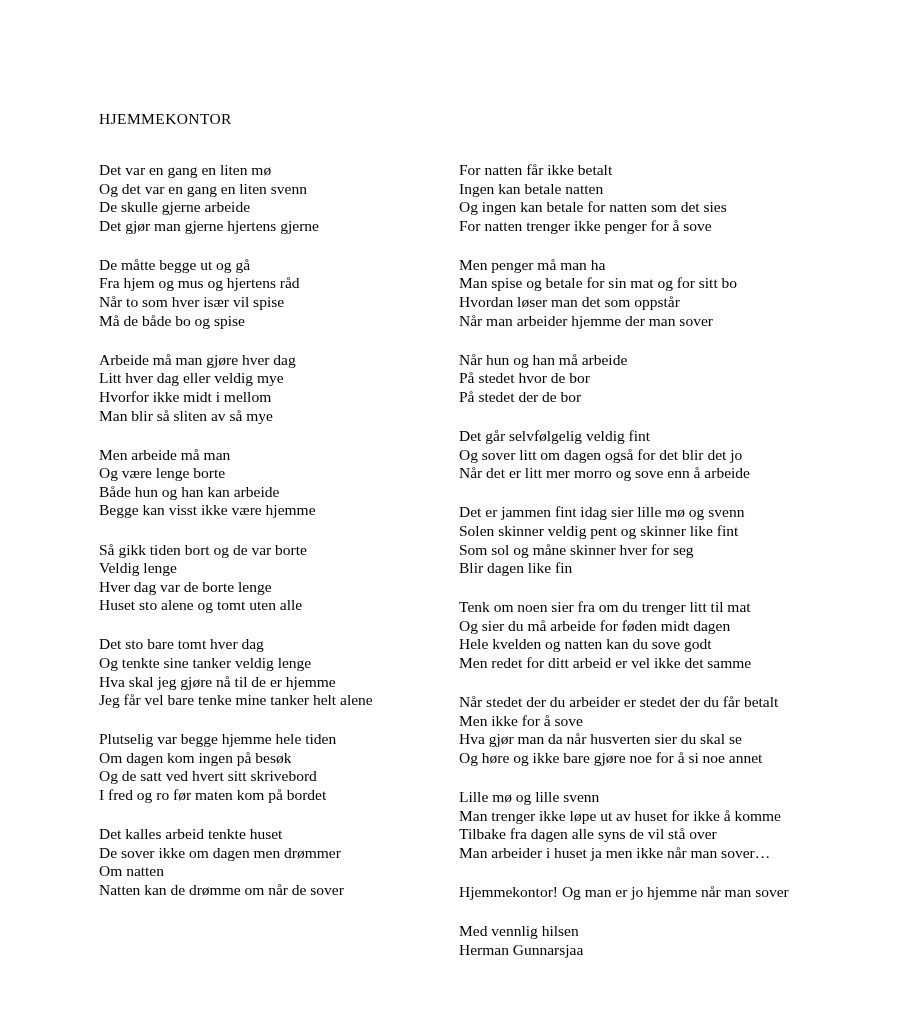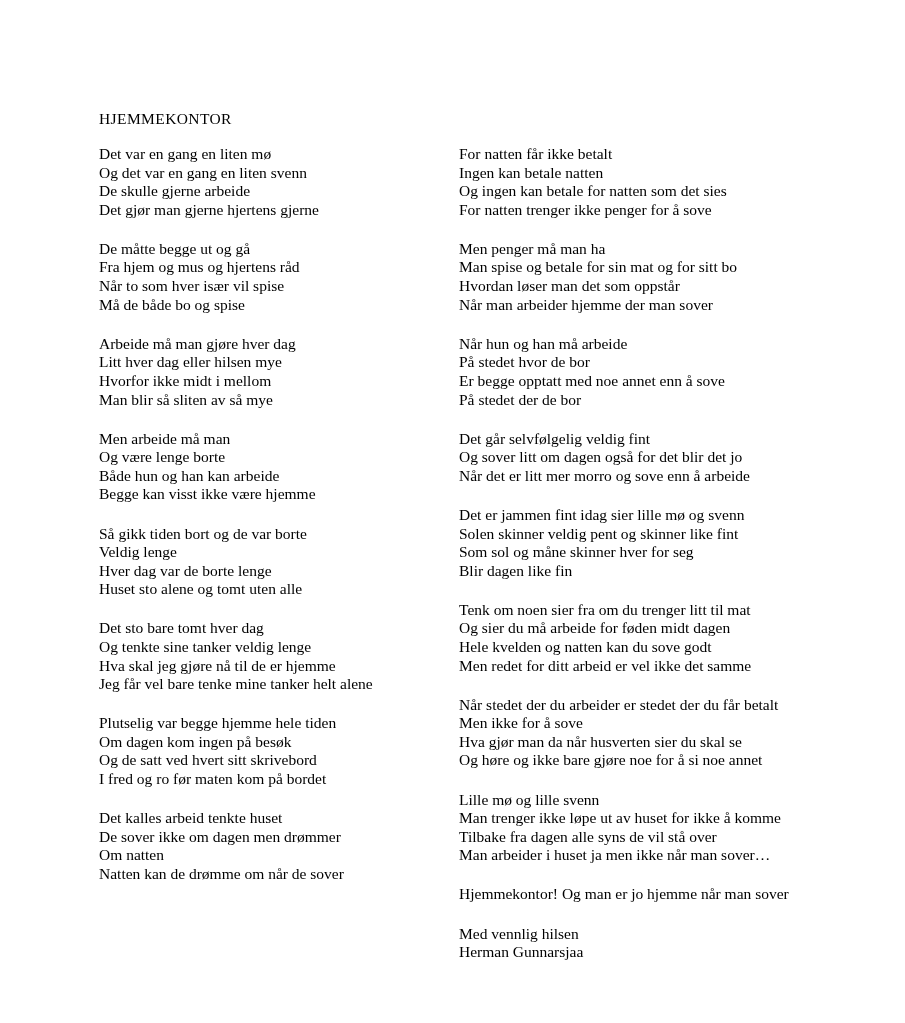--- a/index.html
+++ b/index.html
@@ -32,21 +32,21 @@
     white-space: nowrap;
   }
   .columns {
     position: absolute;
     left: 0;
     top: 145px;
     width: 905px;
   }
   .column {
     position: absolute;
-    top: 0;
+    top: 16px;
   }
   .column.left { left: 99px; width: 350px; }
   .column.right { left: 459px; width: 420px; }
   .stanza {
     margin: 0 0 20.5px 0;
   }
   .line {
     font-size: 15.5px;
     line-height: 18.6px;
     white-space: nowrap;
@@ -74,21 +74,21 @@
 
       <div class="stanza">
         <div class="line">De måtte begge ut og gå</div>
         <div class="line">Fra hjem og mus og hjertens råd</div>
         <div class="line">Når to som hver især vil spise</div>
         <div class="line">Må de både bo og spise</div>
       </div>
 
       <div class="stanza">
         <div class="line">Arbeide må man gjøre hver dag</div>
-        <div class="line">Litt hver dag eller hilsen mye</div>
+        <div class="line">Litt hver dag eller veldig mye</div>
         <div class="line">Hvorfor ikke midt i mellom</div>
         <div class="line">Man blir så sliten av så mye</div>
       </div>
 
       <div class="stanza">
         <div class="line">Men arbeide må man</div>
         <div class="line">Og være lenge borte</div>
         <div class="line">Både hun og han kan arbeide</div>
         <div class="line">Begge kan visst ikke være hjemme</div>
       </div>
@@ -135,21 +135,20 @@
       <div class="stanza">
         <div class="line">Men penger må man ha</div>
         <div class="line">Man spise og betale for sin mat og for sitt bo</div>
         <div class="line">Hvordan løser man det som oppstår</div>
         <div class="line">Når man arbeider hjemme der man sover</div>
       </div>
 
       <div class="stanza">
         <div class="line">Når hun og han må arbeide</div>
         <div class="line">På stedet hvor de bor</div>
-        <div class="line">Er begge opptatt med noe annet enn å sove</div>
         <div class="line">På stedet der de bor</div>
       </div>
 
       <div class="stanza">
         <div class="line">Det går selvfølgelig veldig fint</div>
         <div class="line">Og sover litt om dagen også for det blir det jo</div>
         <div class="line">Når det er litt mer morro og sove enn å arbeide</div>
       </div>
 
       <div class="stanza">

